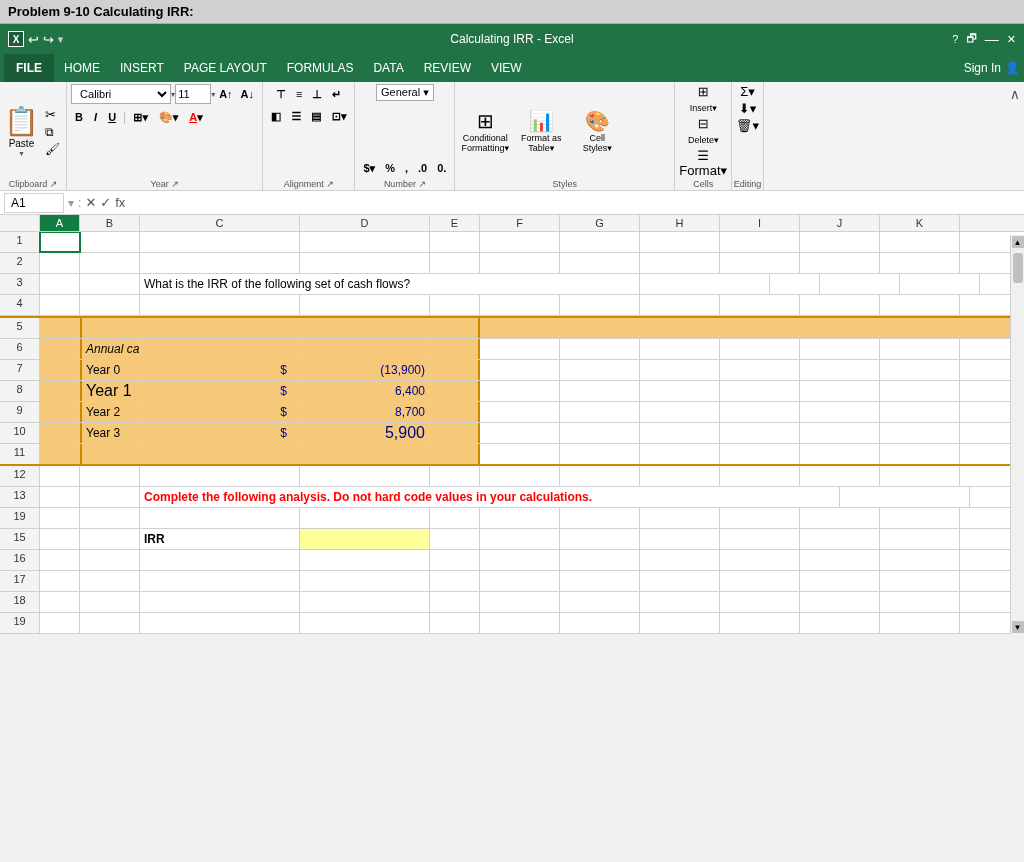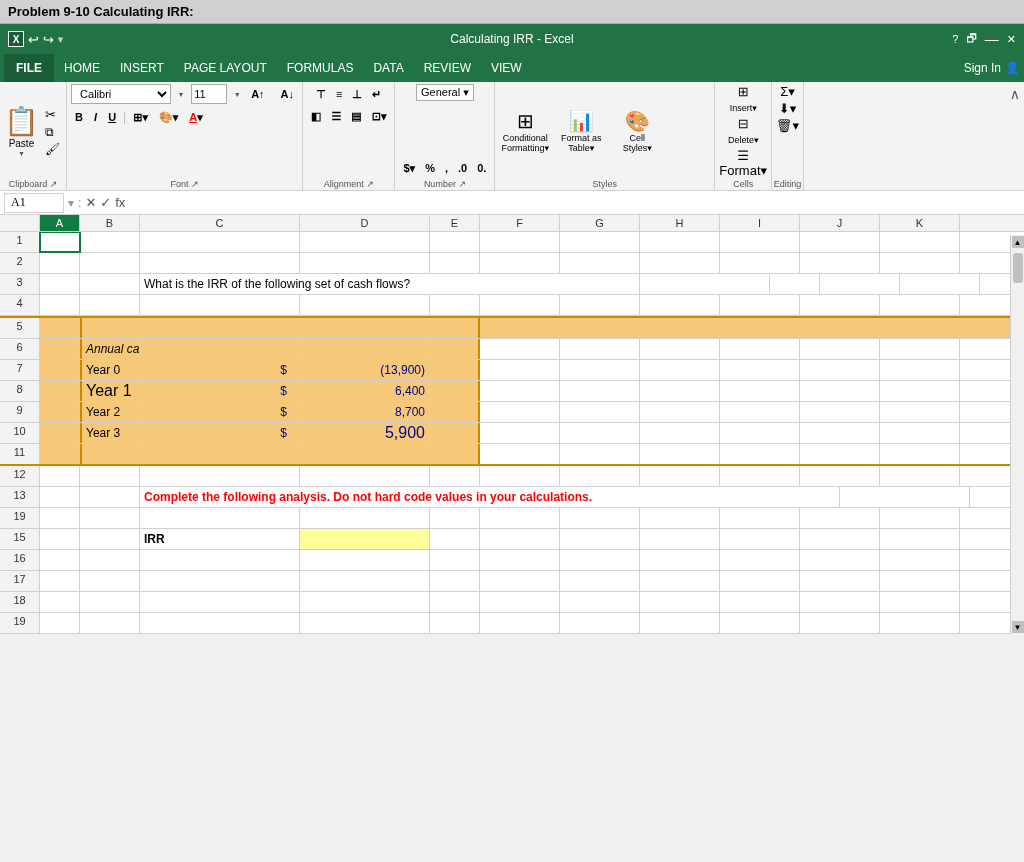--- a/index.html
+++ b/index.html
@@ -84,21 +84,20 @@
       gap: 4px;
     }
     .cell-ref {
       border: 1px solid #d0d0d0;
       padding: 1px 6px;
       font-size: 12px;
       width: 60px;
       height: 20px;
       display: flex;
       align-items: center;
-      font-family: Liberation Serif, serif;
     }
     .formula-sep { color: #999; font-size: 12px; }
     .formula-icons { display: flex; gap: 4px; color: #555; font-size: 13px; cursor: pointer; }
     .formula-input {
       flex: 1;
       border: none;
       outline: none;
       font-size: 12px;
       height: 20px;
     }
@@ -256,42 +255,42 @@
       </div>
     </div>
     <div class="tg-name">
       <span>Clipboard</span>
       <span style="cursor:pointer;">↗</span>
     </div>
   </div>
 
   <div class="tg">
     <div class="tg-inner" style="flex-direction:column; align-items:flex-start; gap:3px;">
-      <div style="display:flex; align-items:center; gap:8px;">
+      <div style="display:flex; align-items:center; gap:0;">
         <select class="font-select">
           <option>Calibri</option>
         </select>
         <span class="expand-arrow">▾</span>
         <input type="text" class="font-size-input" value="11" style="">
         <span class="expand-arrow">▾</span>
         <button class="small-btn">A↑</button>
         <button class="small-btn">A↓</button>
       </div>
       <div style="display:flex; align-items:center; gap:3px;">
         <button class="small-btn" style="font-weight:bold;">B</button>
         <button class="small-btn" style="font-style:italic;">I</button>
         <button class="small-btn" style="text-decoration:underline;">U</button>
         <span style="color:#bbb;">|</span>
         <button class="small-btn">⊞▾</button>
         <button class="small-btn">🎨▾</button>
         <button class="small-btn"><span style="text-decoration:underline; color:red;">A</span>▾</button>
       </div>
     </div>
     <div class="tg-name">
-      <span>Font</span>
+      <span>Year</span>
       <span style="cursor:pointer;">↗</span>
     </div>
   </div>
 
   <div class="tg">
     <div class="tg-inner" style="flex-direction:column; gap:2px;">
       <div style="display:flex; gap:2px;">
         <button class="small-btn">⊤</button>
         <button class="small-btn">≡</button>
         <button class="small-btn">⊥</button>

